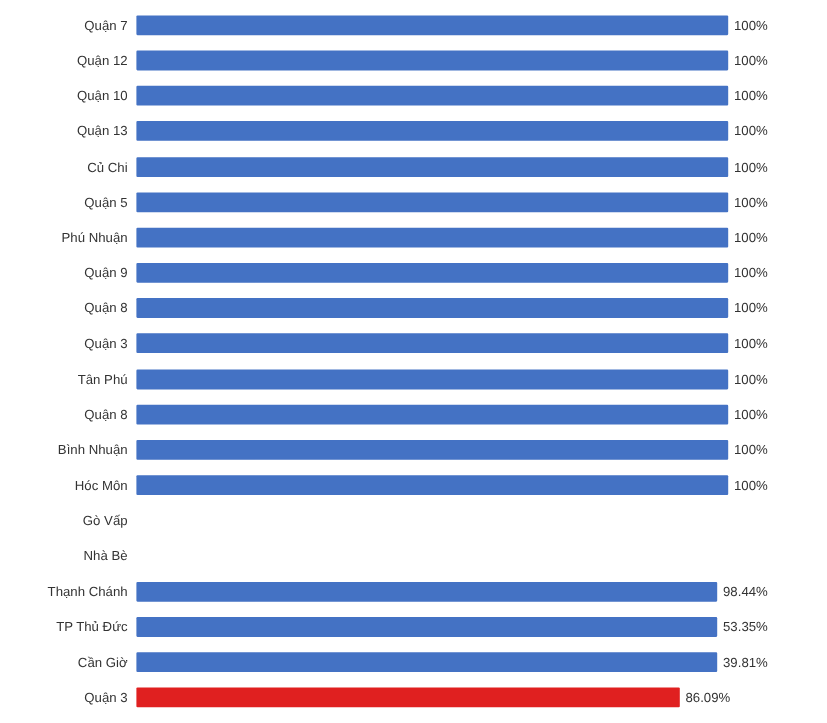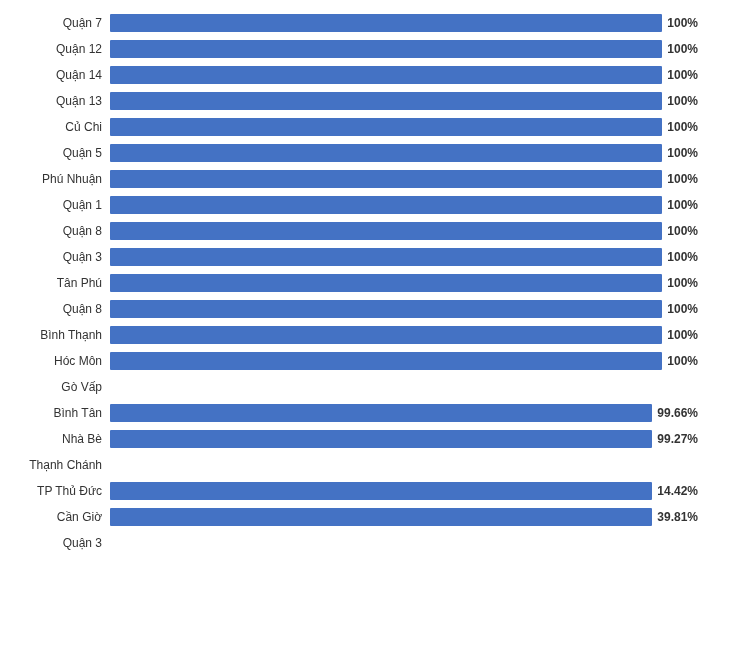--- a/index.html
+++ b/index.html
@@ -7,45 +7,44 @@
       background: #fff;
       font-family: Arial, sans-serif;
       font-size: 13px;
       width: 752px;
       height: 657px;
       overflow: hidden;
     }
     .chart-container {
       width: 708px;
       height: 657px;
-      padding: 10px 10px 10px 0;
+      padding: 10px 10px 10px 14px;
       display: flex;
       flex-direction: column;
-      justify-content: flex-start;
+      justify-content: space-between;
     }
     .bar-row {
       display: flex;
       align-items: center;
       height: 26px;
     }
     .bar-label {
       width: 110px;
       text-align: right;
       padding-right: 8px;
       font-size: 12px;
       color: #333;
       white-space: nowrap;
       flex-shrink: 0;
     }
     .bar-track {
       flex: 1;
       height: 18px;
       display: flex;
       align-items: center;
-      font-weight: bold;
     }
     .bar-fill {
       height: 18px;
       border-radius: 1px;
     }
     .bar-fill.blue { background: #4472C4; }
     .bar-fill.red  { background: #E02020; }
     .bar-value {
       margin-left: 5px;
       font-size: 12px;
@@ -65,21 +64,21 @@
       </div>
     </div>
     <div class="bar-row">
       <div class="bar-label">Quận 12</div>
       <div class="bar-track">
         <div class="bar-fill blue" style="width: 100%;"></div>
         <div class="bar-value">100%</div>
       </div>
     </div>
     <div class="bar-row">
-      <div class="bar-label">Quận 14</div>
+      <div class="bar-label">Quận 10</div>
       <div class="bar-track">
         <div class="bar-fill blue" style="width: 100%;"></div>
         <div class="bar-value">100%</div>
       </div>
     </div>
     <div class="bar-row">
       <div class="bar-label">Quận 13</div>
       <div class="bar-track">
         <div class="bar-fill blue" style="width: 100%;"></div>
         <div class="bar-value">100%</div>
@@ -100,21 +99,21 @@
       </div>
     </div>
     <div class="bar-row">
       <div class="bar-label">Phú Nhuận</div>
       <div class="bar-track">
         <div class="bar-fill blue" style="width: 100%;"></div>
         <div class="bar-value">100%</div>
       </div>
     </div>
     <div class="bar-row">
-      <div class="bar-label">Quận 1</div>
+      <div class="bar-label">Quận 9</div>
       <div class="bar-track">
         <div class="bar-fill blue" style="width: 100%;"></div>
         <div class="bar-value">100%</div>
       </div>
     </div>
     <div class="bar-row">
       <div class="bar-label">Quận 8</div>
       <div class="bar-track">
         <div class="bar-fill blue" style="width: 100%;"></div>
         <div class="bar-value">100%</div>
@@ -135,63 +134,60 @@
       </div>
     </div>
     <div class="bar-row">
       <div class="bar-label">Quận 8</div>
       <div class="bar-track">
         <div class="bar-fill blue" style="width: 100%;"></div>
         <div class="bar-value">100%</div>
       </div>
     </div>
     <div class="bar-row">
-      <div class="bar-label">Bình Thạnh</div>
+      <div class="bar-label">Bình Nhuận</div>
       <div class="bar-track">
         <div class="bar-fill blue" style="width: 100%;"></div>
         <div class="bar-value">100%</div>
       </div>
     </div>
     <div class="bar-row">
       <div class="bar-label">Hóc Môn</div>
       <div class="bar-track">
         <div class="bar-fill blue" style="width: 100%;"></div>
         <div class="bar-value">100%</div>
       </div>
     </div>
     <div class="bar-row">
       <div class="bar-label">Gò Vấp</div>
     </div>
     <div class="bar-row">
-      <div class="bar-label">Bình Tân</div>
-      <div class="bar-track">
-        <div class="bar-fill blue" style="width: 99.66%;"></div>
-        <div class="bar-value">99.66%</div>
-      </div>
-    </div>
-    <div class="bar-row">
       <div class="bar-label">Nhà Bè</div>
-      <div class="bar-track">
-        <div class="bar-fill blue" style="width: 99.27%;"></div>
-        <div class="bar-value">99.27%</div>
-      </div>
     </div>
     <div class="bar-row">
       <div class="bar-label">Thạnh Chánh</div>
+      <div class="bar-track">
+        <div class="bar-fill blue" style="width: 98.44%;"></div>
+        <div class="bar-value">98.44%</div>
+      </div>
     </div>
     <div class="bar-row">
       <div class="bar-label">TP Thủ Đức</div>
       <div class="bar-track">
         <div class="bar-fill blue" style="width: 98.42%;"></div>
-        <div class="bar-value">14.42%</div>
+        <div class="bar-value">53.35%</div>
       </div>
     </div>
     <div class="bar-row">
       <div class="bar-label">Cần Giờ</div>
       <div class="bar-track">
         <div class="bar-fill blue" style="width: 96.15%;"></div>
         <div class="bar-value">39.81%</div>
       </div>
     </div>
     <div class="bar-row">
       <div class="bar-label">Quận 3</div>
+      <div class="bar-track">
+        <div class="bar-fill red" style="width: 86.09%;"></div>
+        <div class="bar-value">86.09%</div>
+      </div>
     </div>
   </div>
 
 </body></html>

